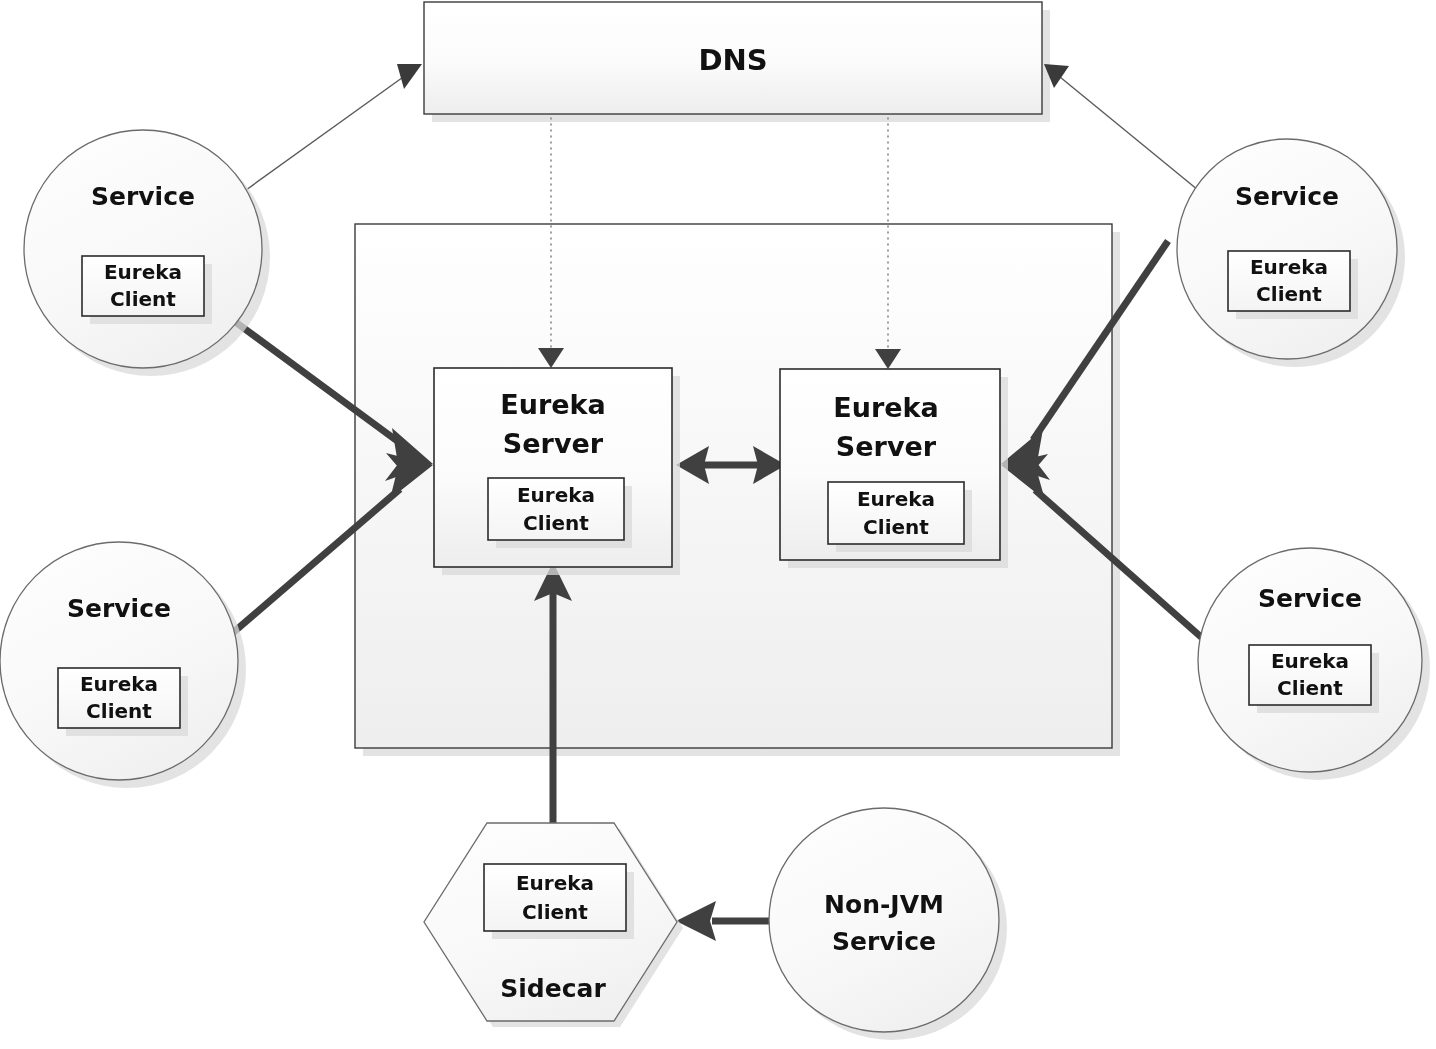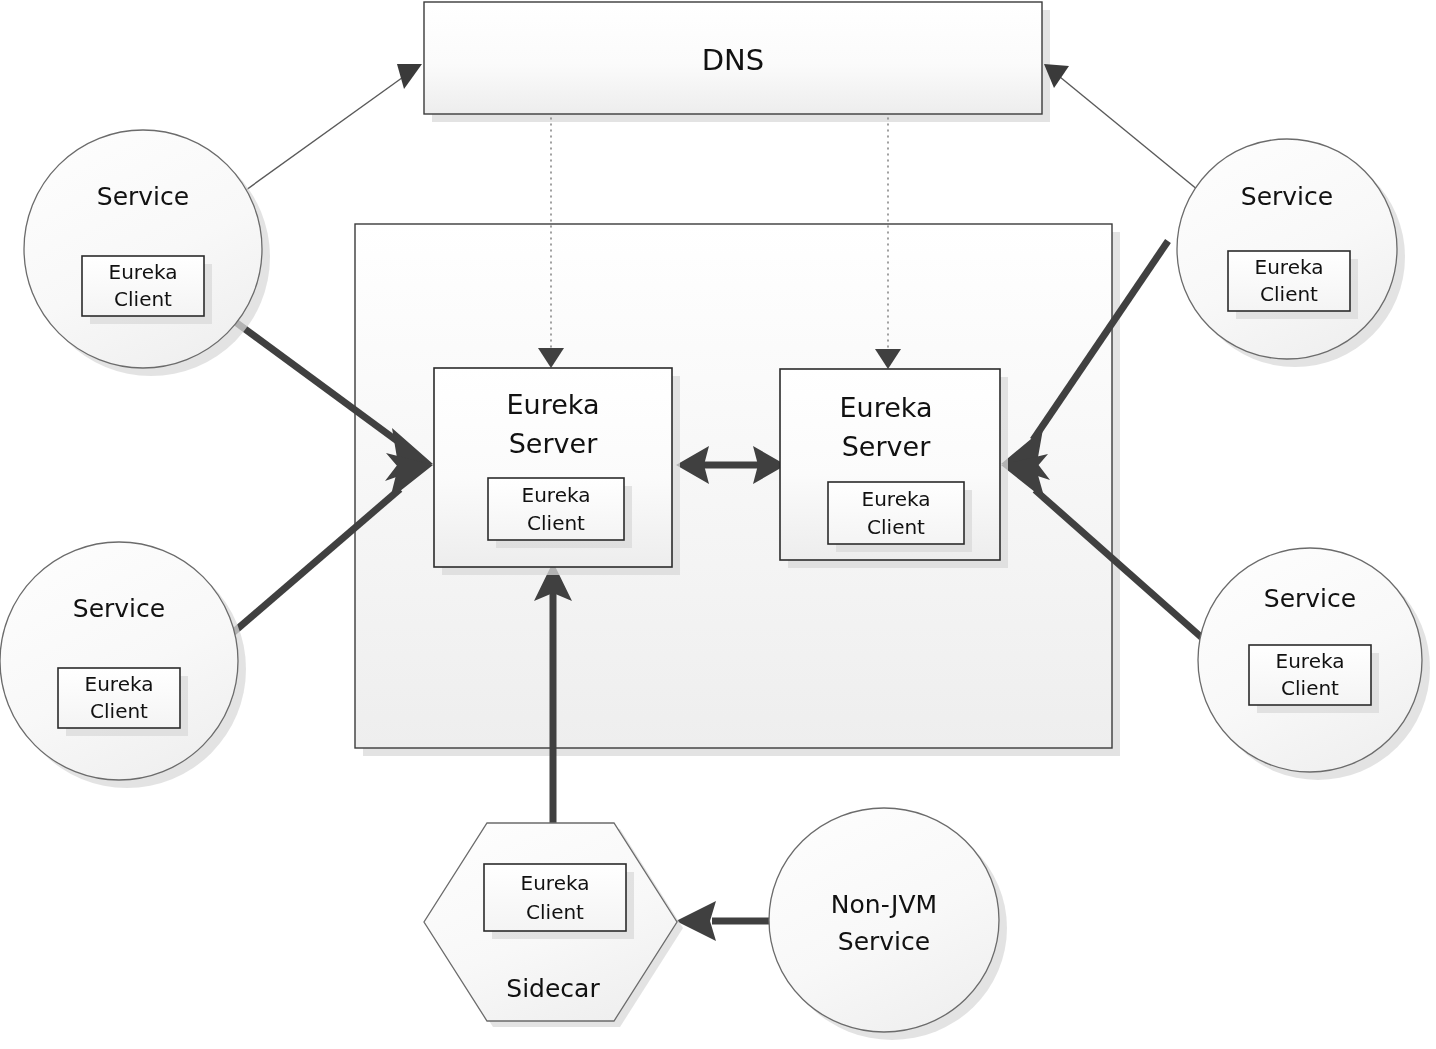--- a/index.html
+++ b/index.html
@@ -10,20 +10,21 @@
   body {
     width: 1436px;
     height: 1049px;
     font-family: "DejaVu Sans", sans-serif;
     overflow: hidden;
   }
   #diagram-root {
     position: relative;
     width: 1436px;
     height: 1049px;
+    font-weight: bold;
   }
   svg#diagram {
     display: block;
     width: 1436px;
     height: 1049px;
   }
   .node-label {
     font-family: "DejaVu Sans", sans-serif;
     fill: #111111;
     text-anchor: middle;

